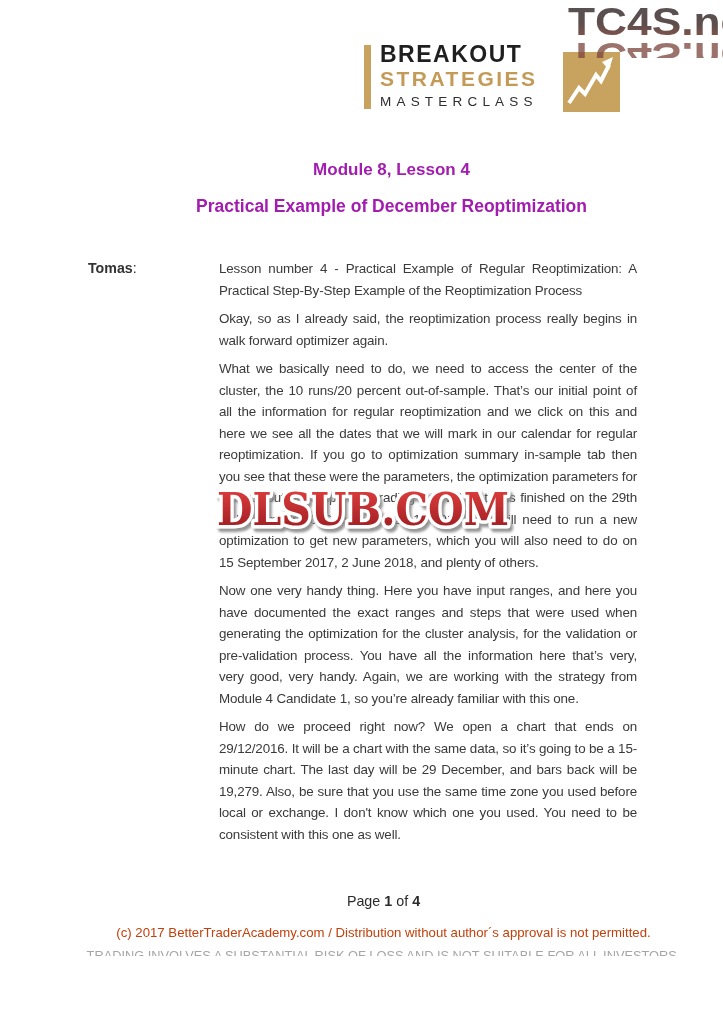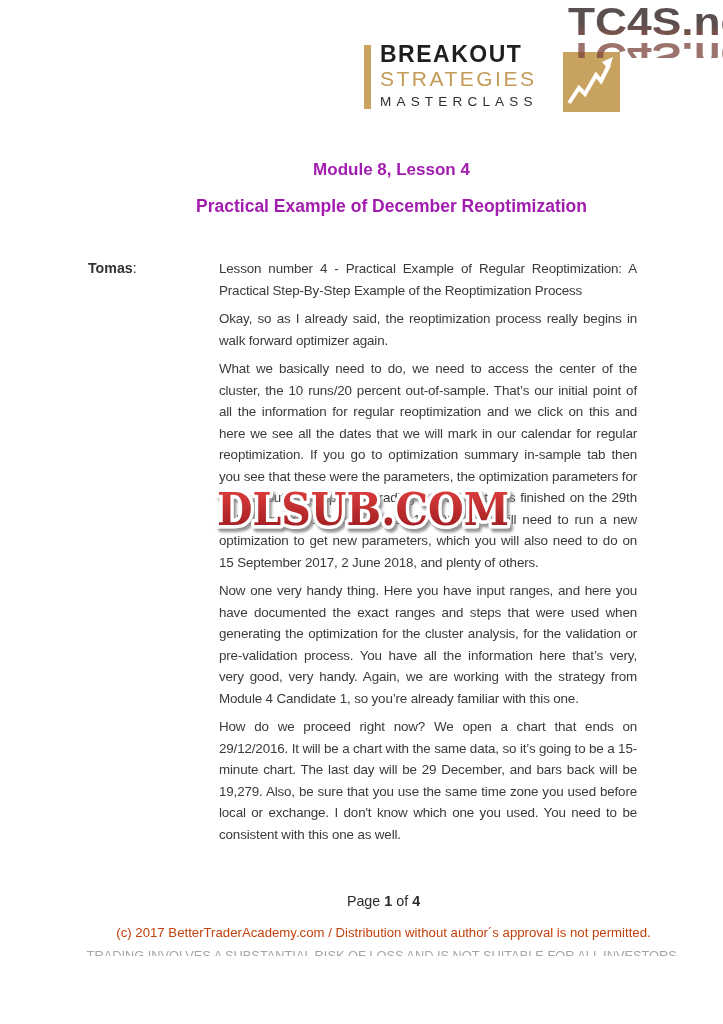--- a/index.html
+++ b/index.html
@@ -7,21 +7,21 @@
     position:relative;width:723px;height:956px;background:#ffffff;
     font-family:"Liberation Sans",sans-serif;overflow:hidden;padding-left:44px;
   }
   
   .tc4s{position:absolute;top:0;right:3px;width:200px;height:58px;z-index:6;}
   
   .logo{position:absolute;left:364px;top:42px;display:flex;align-items:flex-start;z-index:2;}
   .logo-bar{width:7px;height:64px;background:#c8a35f;margin-right:9px;margin-top:3px;}
   .logo-text{width:183px;}
   .logo-l1{font-size:23px;font-weight:bold;color:#1f1f1f;letter-spacing:1.5px;line-height:25px;}
-  .logo-l2{font-size:21px;font-weight:normal;color:#c49a57;letter-spacing:2.5px;line-height:23px;}
+  .logo-l2{font-size:21px;font-weight:bold;color:#c49a57;letter-spacing:2.5px;line-height:23px;}
   .logo-l3{font-size:13.5px;color:#2e2e2e;letter-spacing:5.2px;line-height:18px;margin-top:3px;}
   .logo-mark{width:57px;height:60px;margin-top:10px;flex:none;}
   
   .title1,.title2{position:absolute;left:0;width:100%;text-align:center;font-weight:bold;color:#a21caf;margin-left:8px;}
   .title1{top:160px;font-size:17px;}
   .title2{top:196px;font-size:17.5px;}
   
   .speaker{position:absolute;left:88px;top:260px;font-size:14.2px;color:#333;}
   .speaker b{font-weight:bold;}
   .bodycol{

